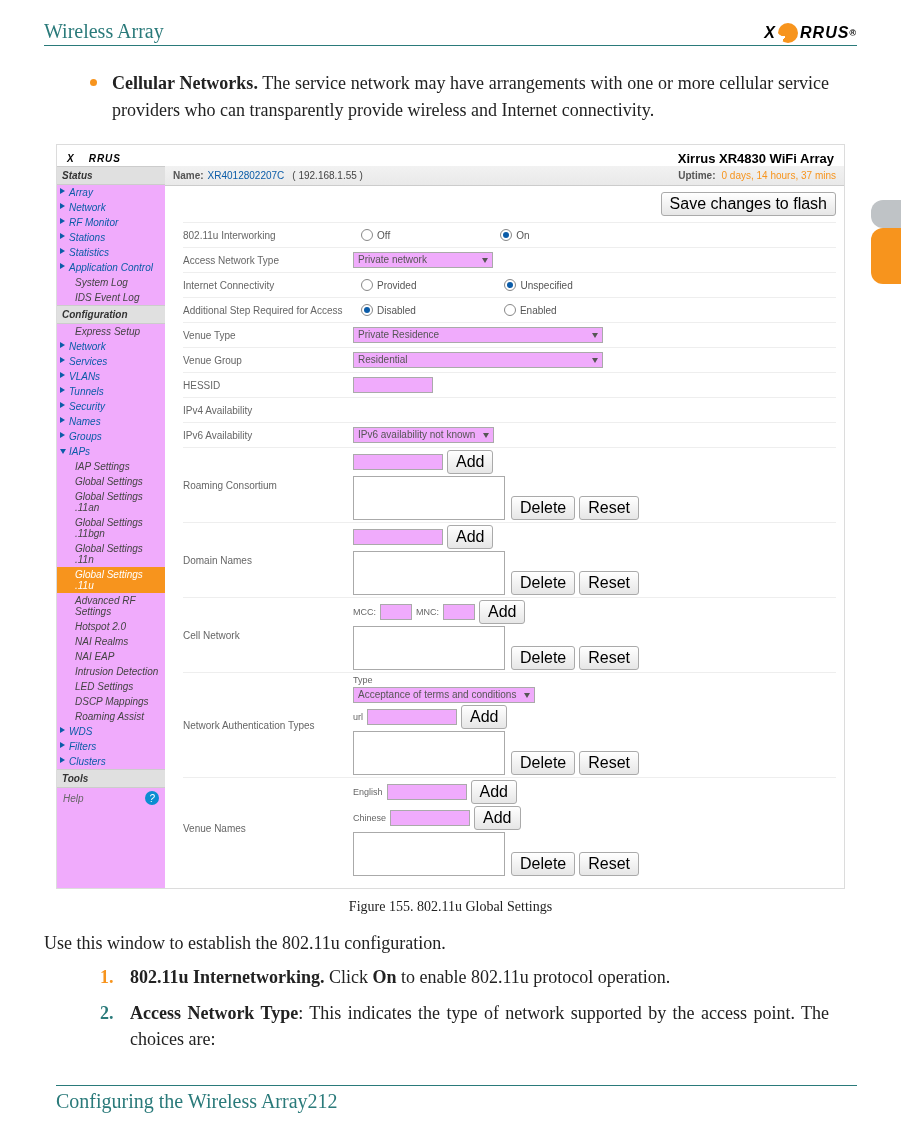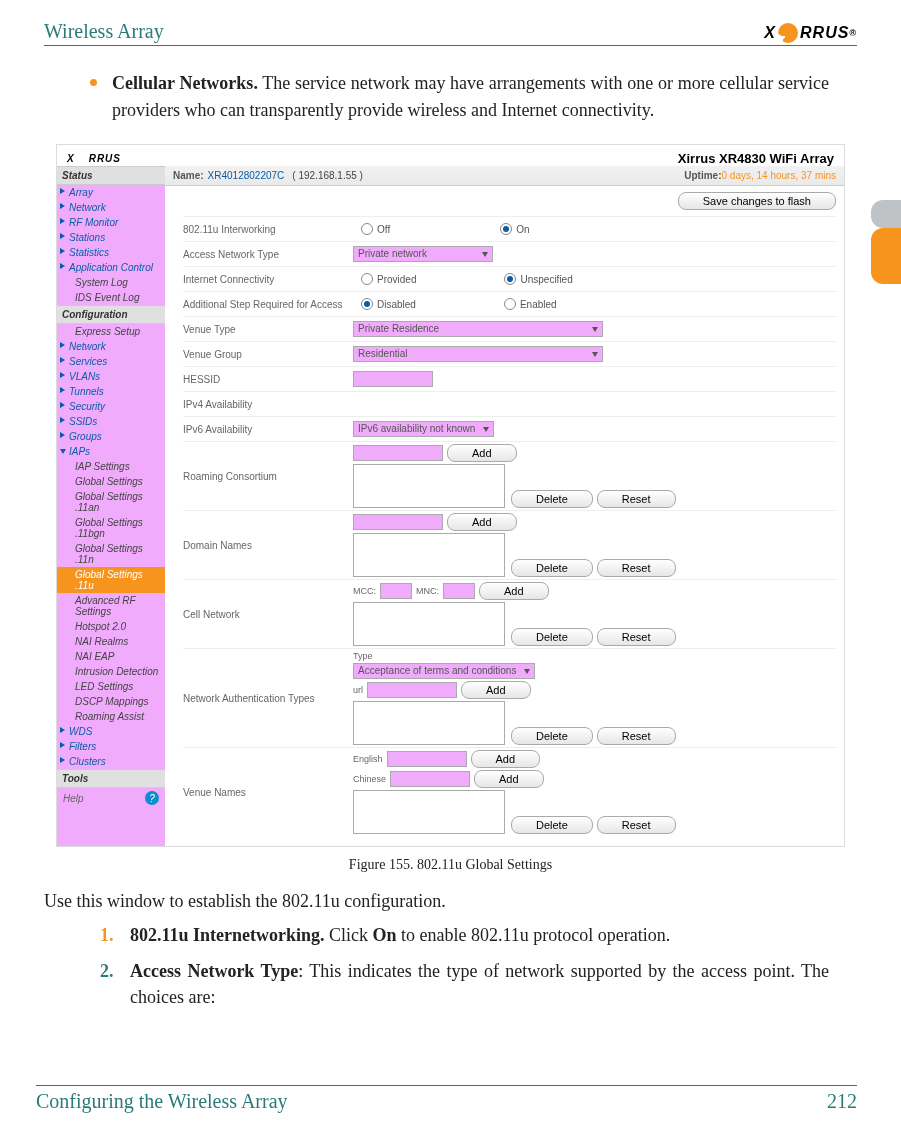--- a/index.html
+++ b/index.html
@@ -142,28 +142,28 @@
     border-bottom:1px solid #ccc;
     display:flex;
     font-size:10px;
     padding:4px 8px;
     align-items:center;
   }
   .status-bar .lbl{color:#555; font-weight:bold;}
   .status-bar .val{color:#0b5ca8; margin-left:4px;}
   .status-bar .ip{color:#444; margin-left:8px;}
   .status-bar .spacer{flex:1;}
-  .status-bar .up{color:#f7941d; }
+  .status-bar .up{color:#f7941d; margin-left:6px;}
   .save-row {
     display:flex; justify-content:flex-end; padding:6px 8px;
   }
   .btn {
-    font-size:11px; padding:2px 24px;
+    font-size:16px; padding:2px 8px;
     background:linear-gradient(#fff,#e6e6e6);
-    border:1px solid #aaa; border-radius:8px;
+    border:1px solid #aaa; border-radius:3px;
     cursor:pointer;
   }
   .form {
     padding:0 8px 10px 18px;
   }
   .row {
     display:flex; align-items:center;
     border-top:1px solid #eee;
     padding:2px 0;
     min-height:20px;
@@ -220,23 +220,23 @@
     line-height:1.45;
   }
   .numlist .item{ position:relative; padding-left:30px; text-align:justify; margin-bottom:10px;}
   .numlist .num{
     position:absolute; left:0; top:0; font-weight:bold;
   }
   .numlist .n1{ color:#f7941d; }
   .numlist .n2{ color:#2a7a7a; }
 
   .footer{
-    position:absolute; left:36px; right:44px; bottom:24px;
+    position:absolute; left:56px; right:44px; bottom:24px;
     border-top:1px solid #2a7a7a;
-    display:flex; justify-content:space-between;
+    display:flex; 
     color:#2a7a7a; font-size:20px; padding-top:4px;
   }
 </style>
 </head>
 <body>
 
 <div class="page">
   <div class="top-rule">
     <div class="top-title">Wireless Array</div>
     <div class="xirrus-logo">
@@ -278,21 +278,21 @@
         <div class="side-sub">System Log</div>
         <div class="side-sub">IDS Event Log</div>
 
         <div class="side-group-hdr">Configuration</div>
         <div class="side-sub">Express Setup</div>
         <div class="side-item"><span class="arrow"></span><span>Network</span></div>
         <div class="side-item"><span class="arrow"></span><span>Services</span></div>
         <div class="side-item"><span class="arrow"></span><span>VLANs</span></div>
         <div class="side-item"><span class="arrow"></span><span>Tunnels</span></div>
         <div class="side-item"><span class="arrow"></span><span>Security</span></div>
-        <div class="side-item"><span class="arrow"></span><span>SSIDs</span></div>
+        <div class="side-item"><span class="arrow"></span><span>Names</span></div>
         <div class="side-item"><span class="arrow"></span><span>Groups</span></div>
         <div class="side-item down"><span class="arrow"></span><span>IAPs</span></div>
         <div class="side-sub">IAP Settings</div>
         <div class="side-sub">Global Settings</div>
         <div class="side-sub">Global Settings .11an</div>
         <div class="side-sub">Global Settings .11bgn</div>
         <div class="side-sub">Global Settings .11n</div>
         <div class="side-sub selected">Global Settings .11u</div>
         <div class="side-sub">Advanced RF Settings</div>
         <div class="side-sub">Hotspot 2.0</div>

